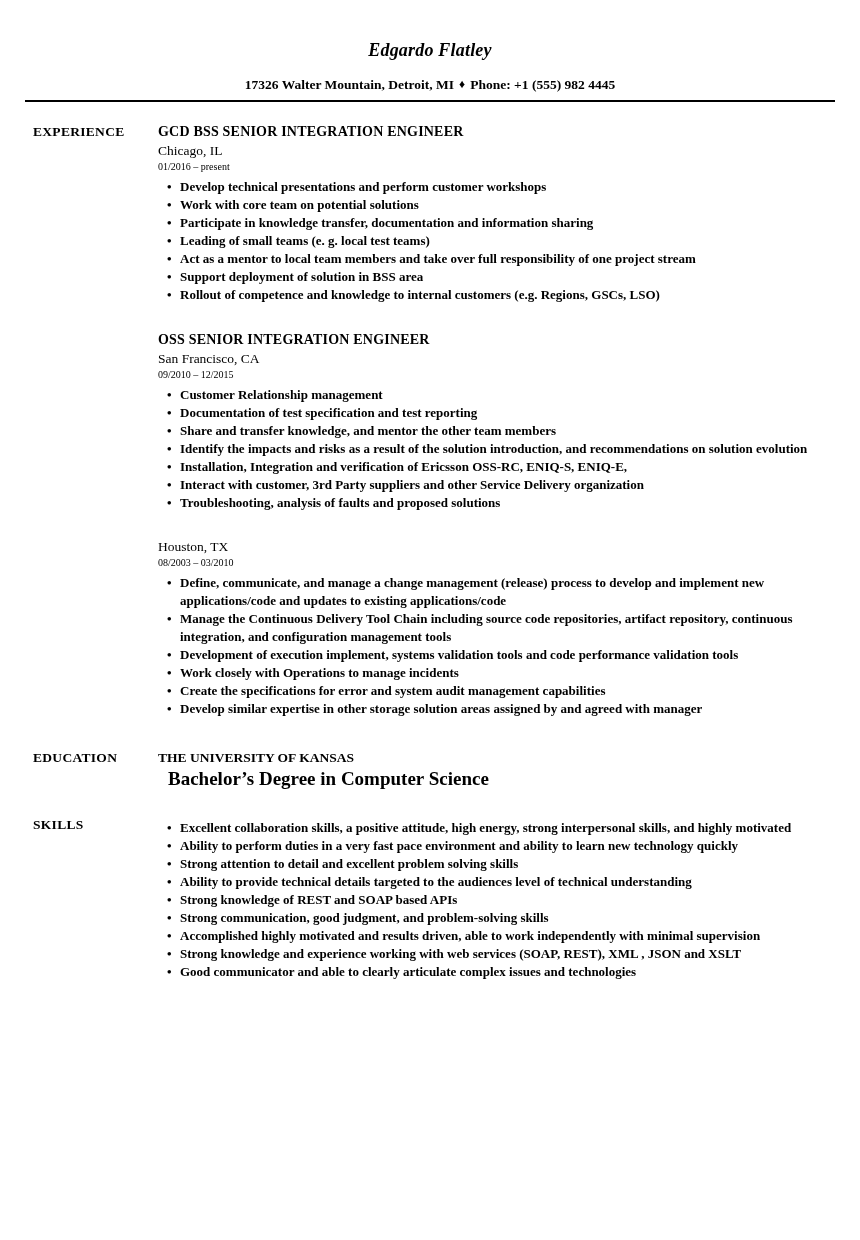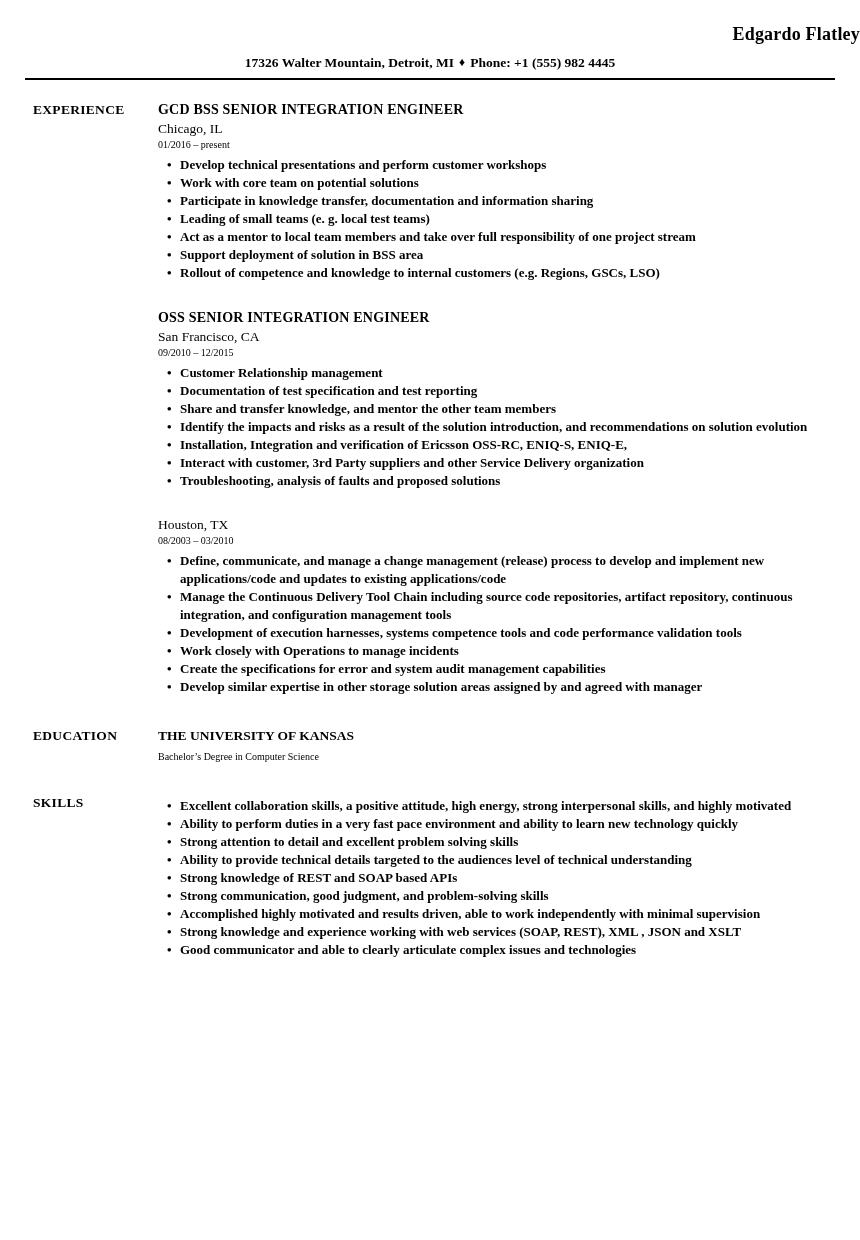--- a/index.html
+++ b/index.html
@@ -3,40 +3,40 @@
 <meta charset="utf-8">
 <style>
   html,body{margin:0;padding:0;background:#fff;}
   .page{
     width:860px;height:1240px;background:#ffffff;color:#000000;
     font-family:"Liberation Serif", serif;
     box-sizing:border-box;position:relative;overflow:hidden;
     padding-top:24px;
   }
   
-  .name{font-size:18px;font-weight:bold;text-align:right;margin:0;letter-spacing:.2px;}
+  .name{font-size:18px;font-weight:bold;text-align:center;margin:16px;letter-spacing:.2px;font-style:italic;}
   .contact{font-size:13.5px;font-weight:bold;text-align:center;margin:10px 0 4px;}
   .diamond{padding:0 5px;font-size:12px;position:relative;top:-1px;}
   .rule{border-top:2.6px solid #000;margin:7px 25px 0;height:0;}
   
   .section{display:grid;grid-template-columns:125px 1fr;padding:0 38px 0 33px;}
   .section-experience{margin-top:21px;}
   .section-education{margin-top:31px;}
   .section-skills{margin-top:29px;}
   .label{font-weight:bold;font-size:13.5px;letter-spacing:.3px;line-height:17px;}
   .job{margin-bottom:27px;}
   .job:last-child{margin-bottom:0;}
   .job-title{font-size:14px;font-weight:bold;margin:0;letter-spacing:.2px;line-height:17px;}
   .job-loc{font-size:13.5px;font-weight:normal;margin-top:3px;line-height:16px;}
   .job-dates{font-size:10px;margin-top:0;line-height:16px;}
   ul.bullets{list-style:none;margin:3px 0 0;padding:0 0 0 9px;}
   ul.bullets li{position:relative;padding-left:13px;font-size:13px;line-height:18px;font-weight:bold;}
   ul.bullets li::before{content:"\2022";position:absolute;left:0;top:0;}
   .school{font-size:13.5px;font-weight:bold;margin:0;line-height:17px;}
-  .degree{font-size:10px;font-weight:normal;margin-top:4px;line-height:17px;}
+  .degree{font-size:19px;font-weight:bold;margin-top:4px;line-height:17px;margin-left:10px;}
   .skills-list{margin-top:1px;}
 </style>
 </head>
 <body>
 
 <div class="page">
 
   <header>
     <h1 class="name">Edgardo Flatley</h1>
     <p class="contact">
@@ -78,21 +78,21 @@
             <li>Troubleshooting, analysis of faults and proposed solutions</li>
           </ul>
       </article>
 
       <article class="job">
         <div class="job-loc">Houston, TX</div>
         <div class="job-dates">08/2003 – 03/2010</div>
         <ul class="bullets">
             <li>Define, communicate, and manage a change management (release) process to develop and implement new applications/code and updates to existing applications/code</li>
             <li>Manage the Continuous Delivery Tool Chain including source code repositories, artifact repository, continuous integration, and configuration management tools</li>
-            <li>Development of execution harnesses, systems competence tools and code performance validation tools</li>
+            <li>Development of execution implement, systems validation tools and code performance validation tools</li>
             <li>Work closely with Operations to manage incidents</li>
             <li>Create the specifications for error and system audit management capabilities</li>
             <li>Develop similar expertise in other storage solution areas assigned by and agreed with manager</li>
           </ul>
       </article>
 
     </div>
   </section>
 
   <section class="section section-education">

